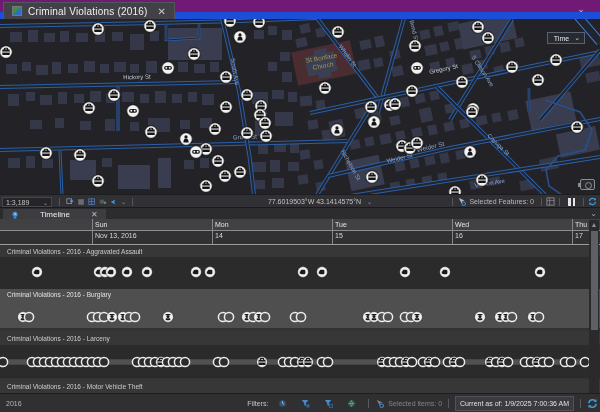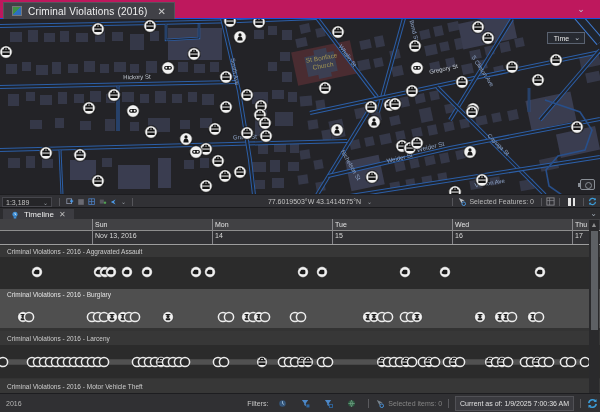--- a/index.html
+++ b/index.html
@@ -1,20 +1,20 @@
 <!DOCTYPE html>
 <html><head>
 <meta charset="utf-8">
 <style>
   html,body{margin:0;padding:0;background:#1e1e1e;}
   *{box-sizing:border-box;}
   #app{position:relative;width:600px;height:412px;overflow:hidden;
        font-family:"Liberation Sans",sans-serif;background:#2d2d30;color:#d8d8d8;}
   
-  .tabbar{position:absolute;left:0;top:0;width:600px;height:19px;background:#be185d;border-bottom:1px solid #1d4ed8;}
+  .tabbar{position:absolute;left:0;top:0;width:600px;height:19px;background:#701a75;border-bottom:7px solid #1d4ed8;}
   .doc-tab{position:absolute;left:3px;top:2px;height:17px;background:#414147;border:1px solid #55555c;border-bottom:none;
            display:flex;align-items:center;padding:0 8px;gap:6px;}
   .doc-tab .t{font-size:10px;color:#f0f0f0;white-space:nowrap;letter-spacing:0.2px;}
   .doc-tab .x{font-size:10px;color:#c8c8c8;padding-left:4px;cursor:default;}
   .maptab-ico{width:10px;height:10px;border:1px solid #777;background:linear-gradient(135deg,#3f8f46 0 50%,#2e6fbe 50% 100%);}
   .tab-chevron{position:absolute;right:14px;top:4px;width:10px;height:10px;color:#b9c6d2;font-size:9px;line-height:10px;text-align:center;}
   
   .map-wrap{position:absolute;left:0;top:19px;width:600px;height:175px;background:#232327;}
   .time-btn{position:absolute;right:15px;top:13px;height:12px;padding:0 4px 0 6px;background:rgba(40,44,52,.85);
             border:1px solid #5a6270;display:flex;align-items:center;gap:5px;}
@@ -32,21 +32,21 @@
   .msep{width:1px;height:8px;background:#55555a;margin:0 4px;}
   .mico{width:8px;height:8px;margin:0 1.5px;}
   .coords{position:absolute;left:240px;top:0;width:160px;height:13px;display:flex;align-items:center;justify-content:center;gap:6px;}
   .coords .c{font-size:6px;color:#9aa0a6;}
   .ms-right{position:absolute;right:3px;top:0;height:13px;display:flex;align-items:center;}
   .selfeat{font-size:7px;color:#b8b8b8;margin:0 3px;}
   .pause{display:flex;gap:2px;margin:0 4px;}
   .pause i{display:block;width:2.5px;height:8px;background:#e4e4e4;}
   
   .tl-tabbar{position:absolute;left:0;top:207px;width:600px;height:12px;background:#2c2c2f;border-top:1px solid #1a1a1d;}
-  .tl-tab{position:absolute;left:3px;top:1px;height:11px;background:#3c3c41;display:flex;align-items:center;gap:5px;padding:0 8px;}
+  .tl-tab{position:absolute;left:3px;top:1px;height:11px;background:#3c3c41;display:flex;align-items:center;gap:21px;padding:0 8px;}
   .tl-tab .t{font-size:8px;color:#eeeeee;}
   .tl-tab .x{font-size:8px;color:#bbbbbb;}
   .panel-chevron{position:absolute;right:3px;top:1px;font-size:8px;color:#9aa4ae;}
   
   .ruler{position:absolute;left:0;top:219px;width:600px;height:26px;}
   .ruler .dayrow{position:absolute;left:0;top:0;width:600px;height:10.5px;background:#414144;}
   .ruler .hr1{position:absolute;left:0;top:10.5px;width:600px;height:1px;background:#8e8e8e;}
   .ruler .daterow{position:absolute;left:0;top:11.5px;width:600px;height:13px;background:#313134;}
   .ruler .hr2{position:absolute;left:0;top:24.5px;width:600px;height:1.5px;background:#9e9e9e;}
   .rul-col{position:absolute;top:0;height:24.5px;border-left:1px solid #87878a;}

